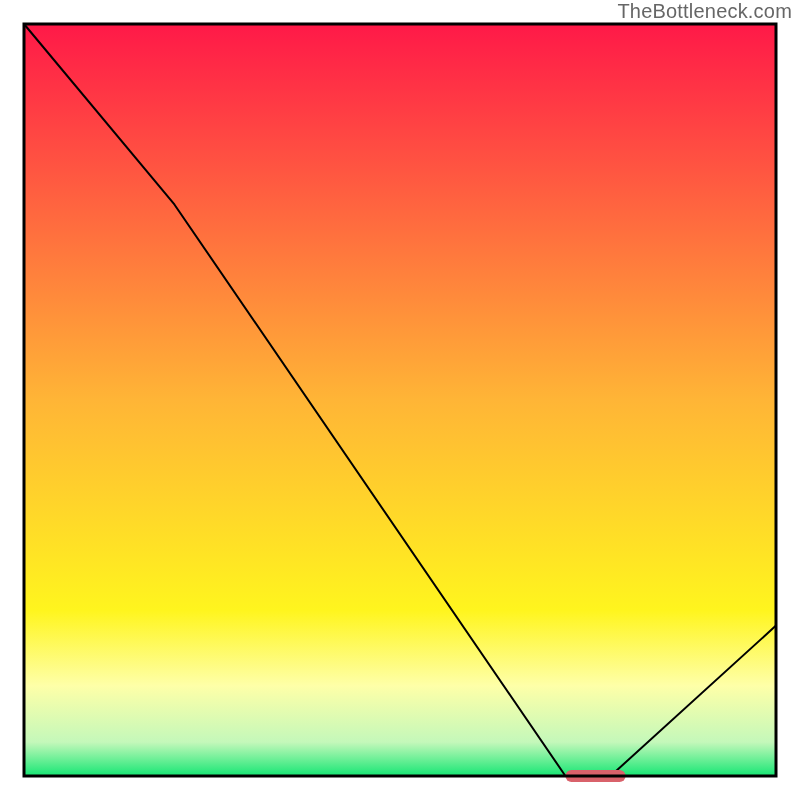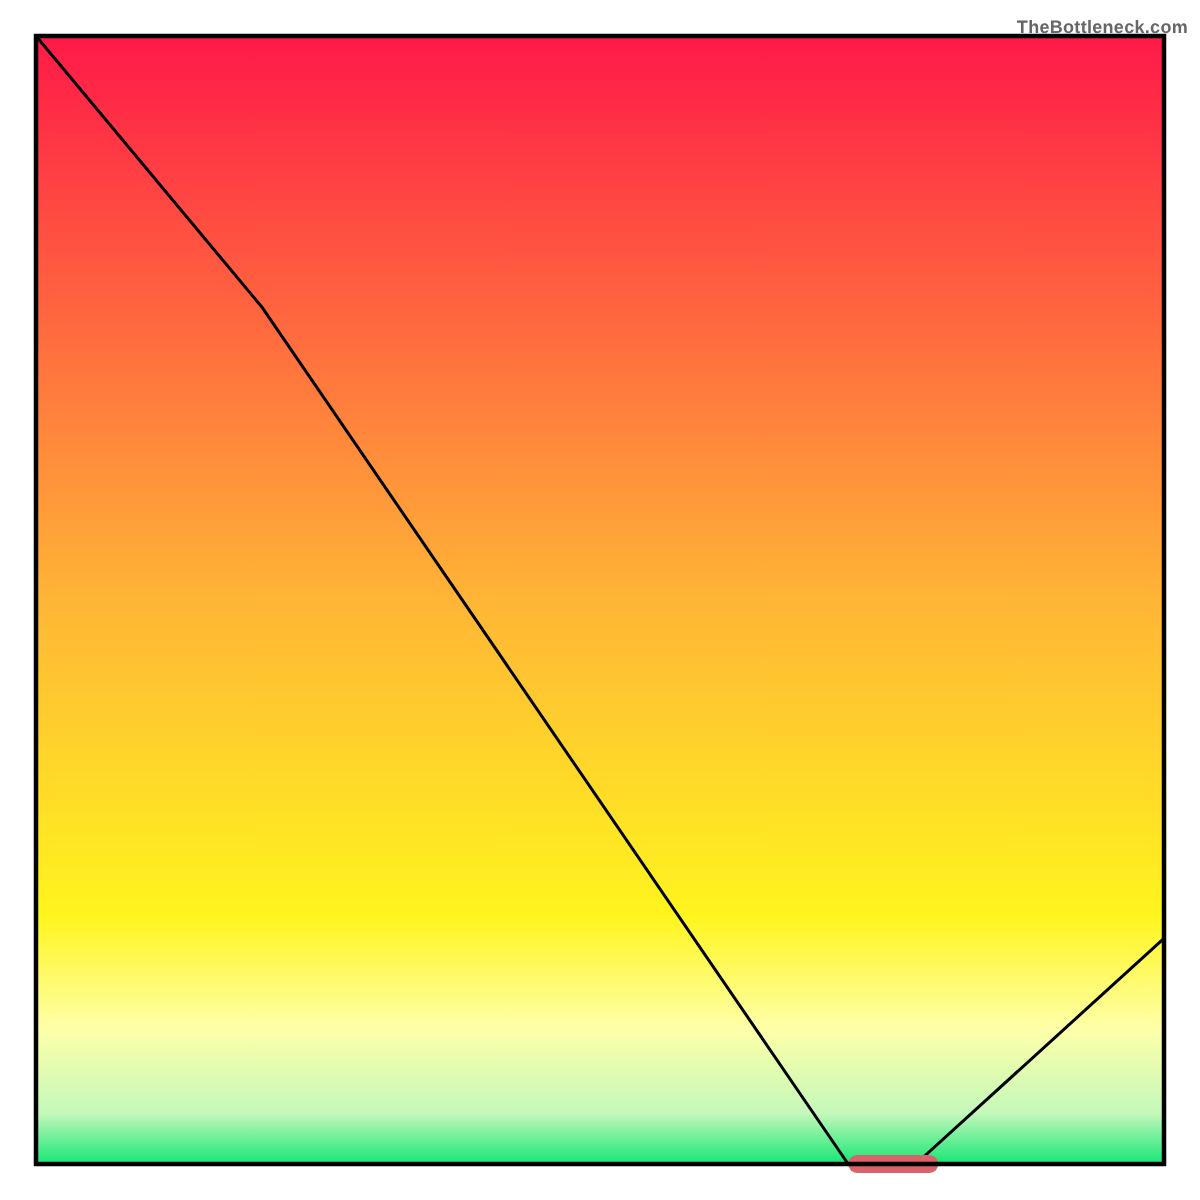--- a/index.html
+++ b/index.html
@@ -11,24 +11,24 @@
     background: #fff;
     font-family: Arial, Helvetica, sans-serif;
   }
   .chart-container {
     position: relative;
     width: 800px;
     height: 800px;
   }
   .watermark {
     position: absolute;
-    top: 11px;
+    top: 0;
     right: 8px;
-    font-size: 12px;
-    font-weight: 700;
+    font-size: 20px;
+    font-weight: 400;
     color: #666;
     letter-spacing: 0.2px;
     z-index: 10;
   }
   svg {
     display: block;
   }
 </style>
 </head>
 <body>

